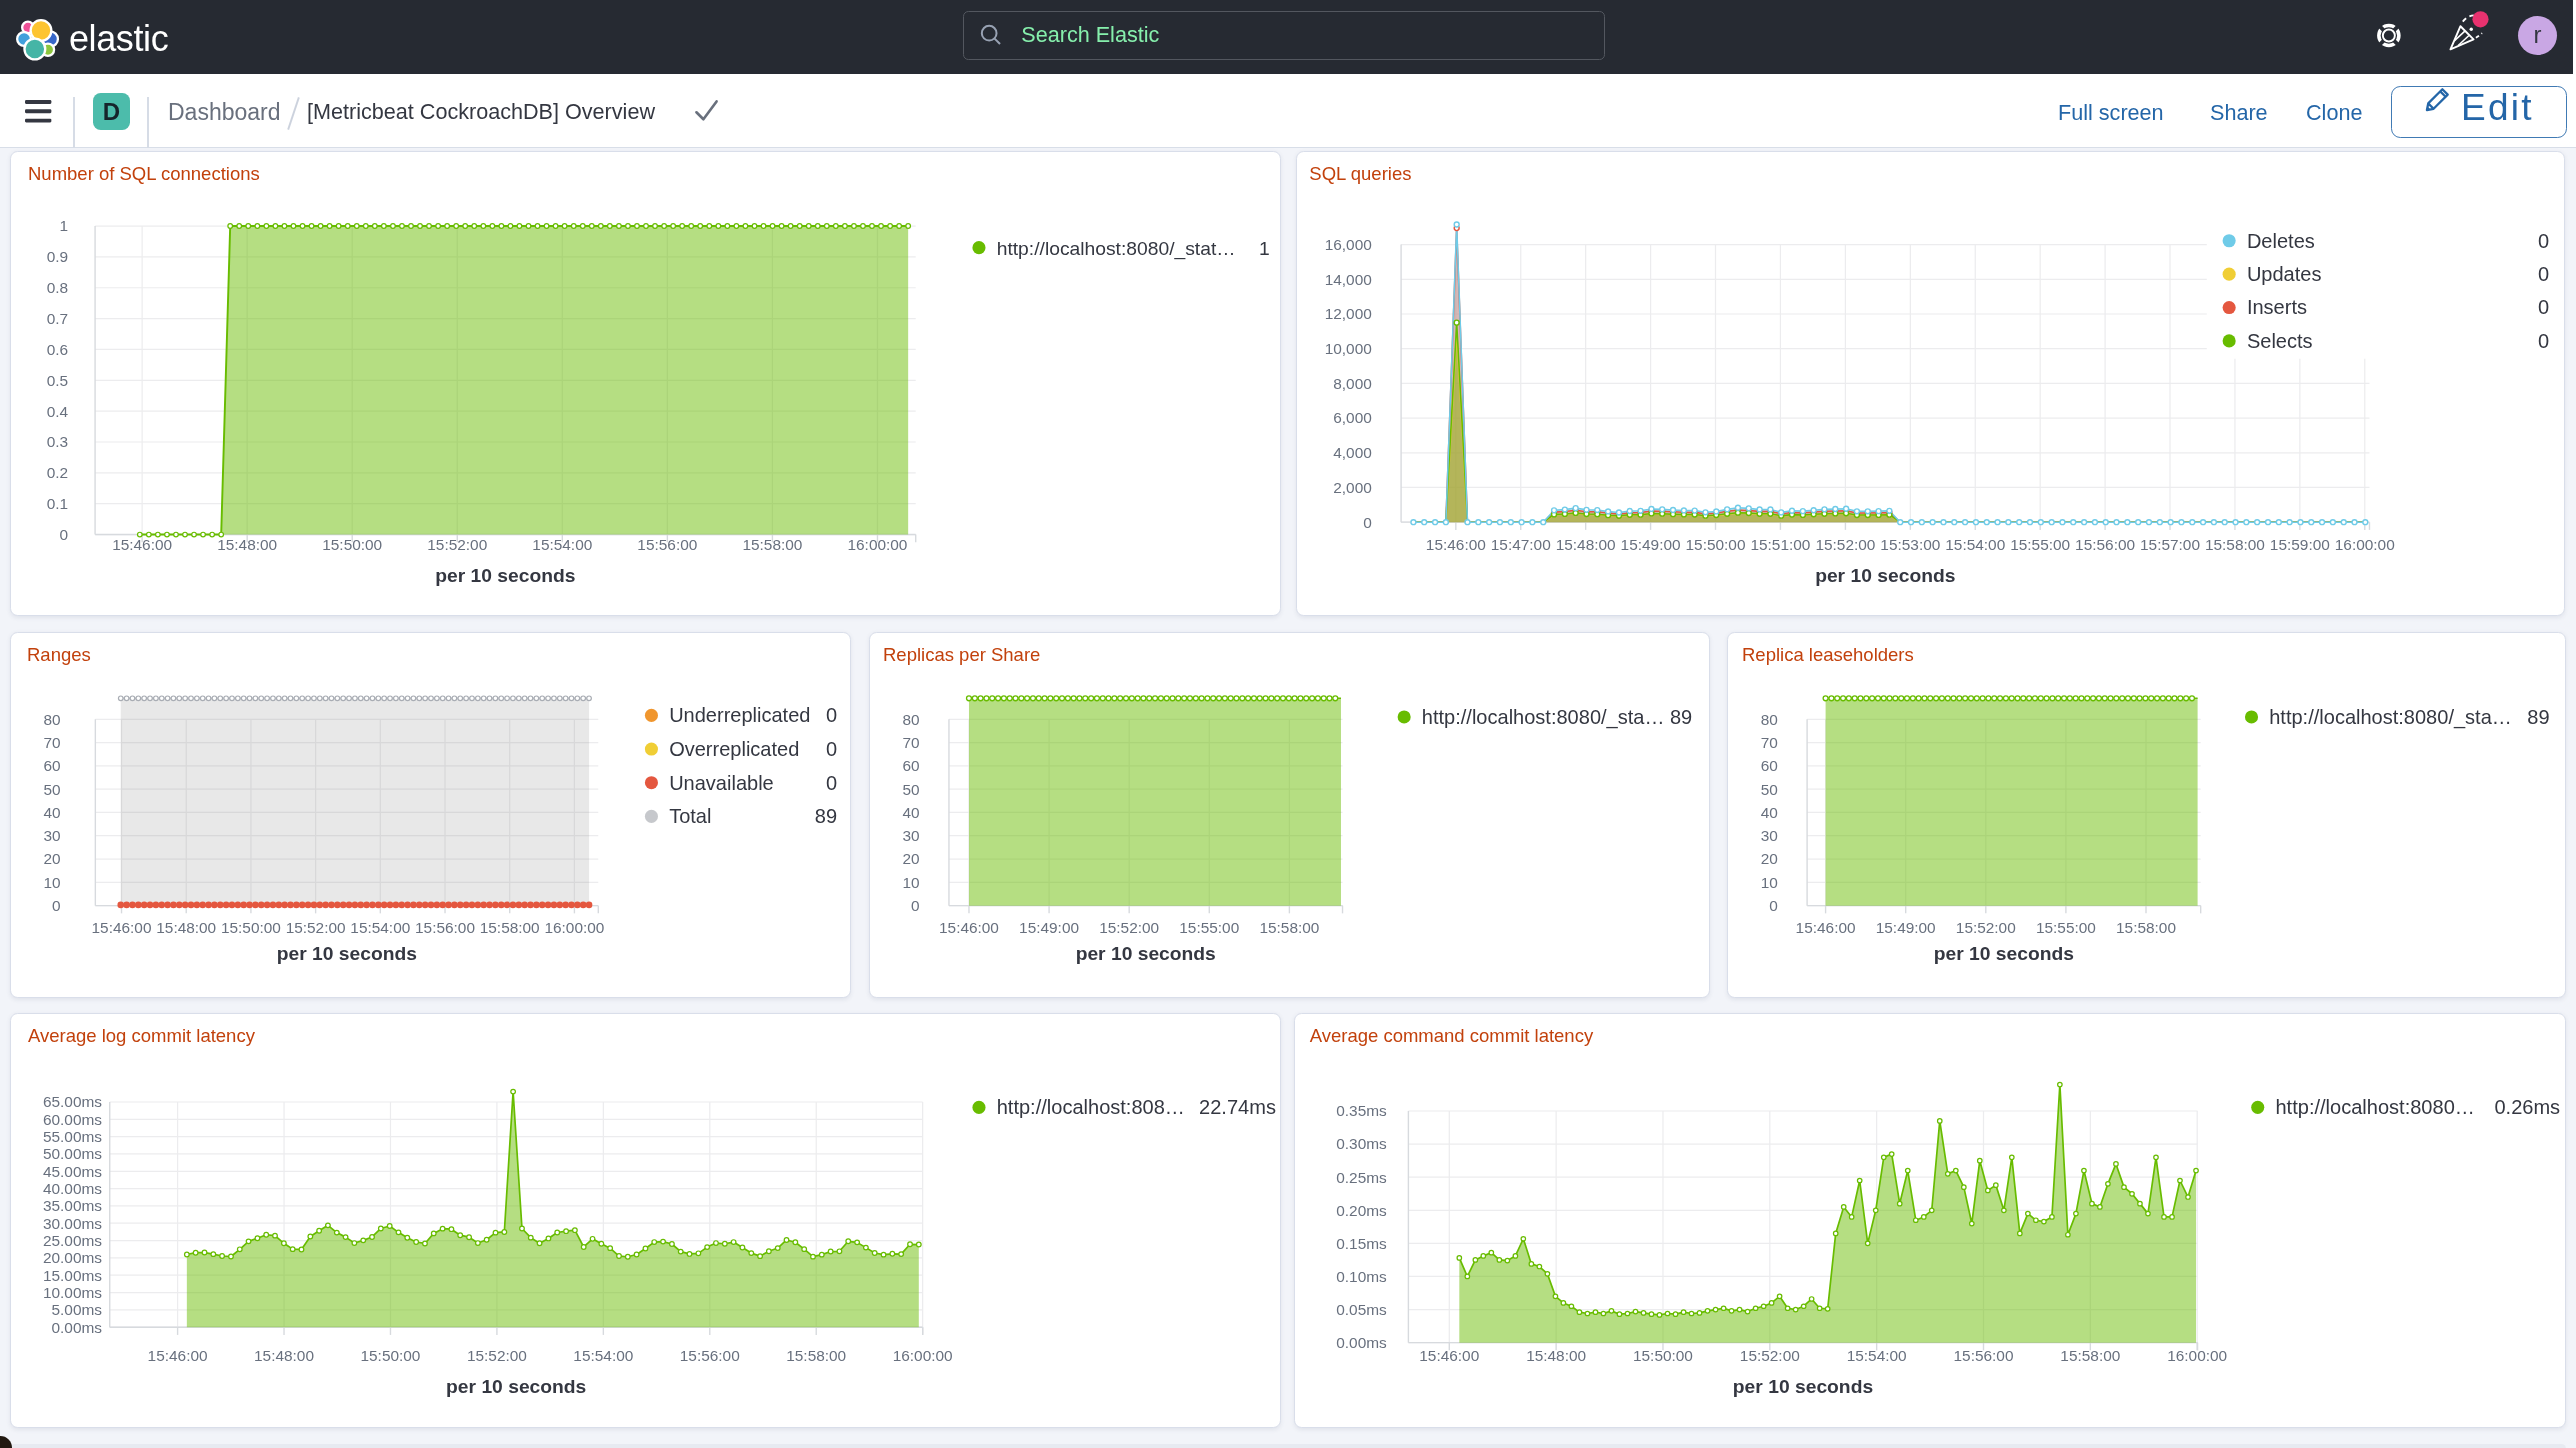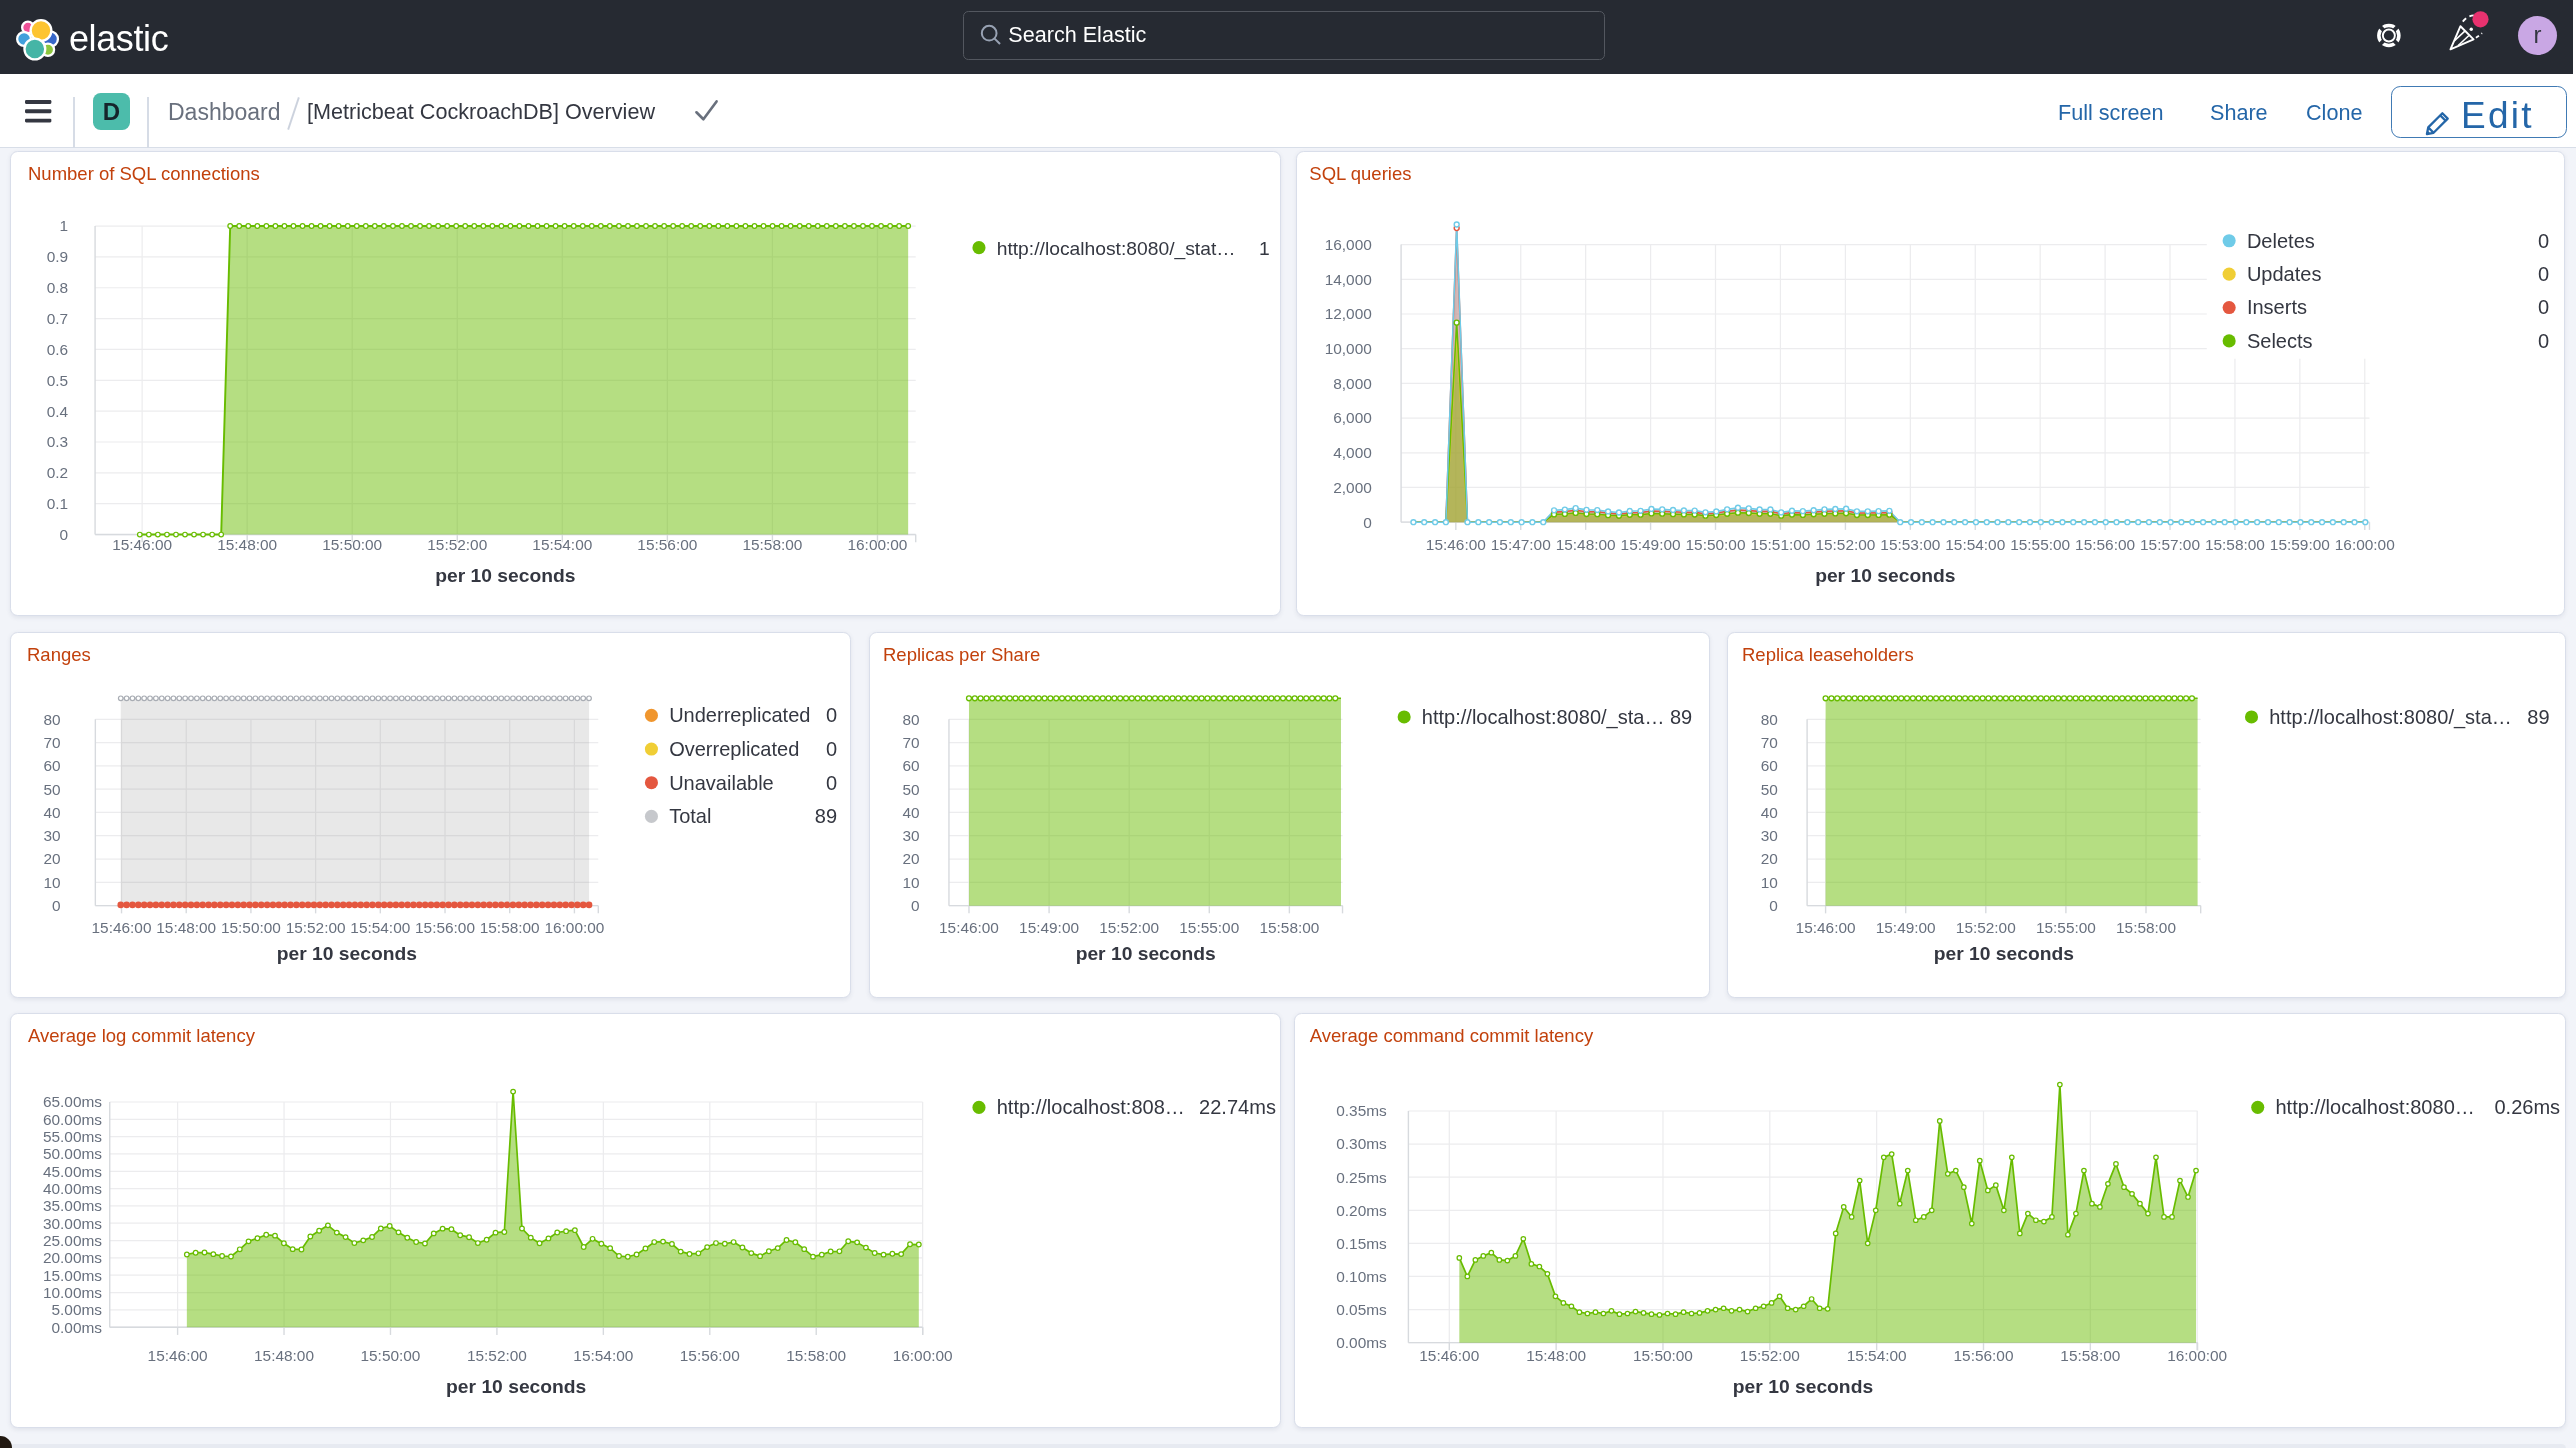--- a/index.html
+++ b/index.html
@@ -1,25 +1,25 @@
 <!DOCTYPE html>
 <html style="font-size:12.3px"><head><meta charset="utf-8"><style>
 * {margin:0;padding:0;box-sizing:border-box}
 html,body {width:2576px;height:1448px;overflow:hidden;font-family:"Liberation Sans",sans-serif;background:#f2f4f9;-webkit-font-smoothing:antialiased}
 .hdr {position:absolute;left:0;top:0;width:2576px;height:74px;background:#262a32}
 .logo-text {position:absolute;left:69px;top:18px;font-size:36px;color:#fff;font-weight:400;letter-spacing:-0.4px}
 .search {position:absolute;left:963px;top:10.8px;width:642px;height:49px;border:1.5px solid #53575f;border-radius:5.4px;display:flex;align-items:center}
-.search span {color:#ffffff;font-size:21.6px;margin-left:1px}
+.search span {color:#86efac;font-size:21.6px;margin-left:14px}
 .toolbar {position:absolute;left:0;top:74px;width:2576px;height:74px;background:#fff;border-bottom:1.5px solid #d8dee8}
 .vdiv {position:absolute;top:23px;width:1.5px;height:51px;background:#d6dce6}
 .dbadge {position:absolute;left:93px;top:18.5px;width:37px;height:37px;background:#4cbcab;border-radius:7.7px;color:#16242b;font-weight:bold;font-size:24px;text-align:center;line-height:37px}
 .crumb1 {position:absolute;left:168px;top:25px;font-size:23px;color:#69707d}
 .crumb2 {position:absolute;left:307px;top:25px;font-size:21.6px;font-weight:400;color:#343741}
 .hlink {position:absolute;top:25.5px;font-size:21.6px;color:#2466a8;font-weight:400}
-.editbtn {position:absolute;left:2391px;top:12.3px;width:176px;height:52px;border:1.9px solid #407ab4;border-radius:9.3px;display:flex;align-items:flex-end;justify-content:center;color:#2466a8;font-size:37px;font-weight:400;letter-spacing:2.3px}
+.editbtn {position:absolute;left:2391px;top:12.3px;width:176px;height:52px;border:1.9px solid #407ab4;border-radius:9.3px;display:flex;align-items:flex-start;justify-content:center;color:#2466a8;font-size:37px;font-weight:400;letter-spacing:2.3px}
 .panel {position:absolute;background:#ffffff;border:1.5px solid #d9deea;border-radius:7.7px;box-shadow:0 1.5px 4.6px rgba(55,65,95,0.09)}
 .ptitle {position:absolute;top:10.8px;font-size:18.5px;font-weight:400;color:#c2410c}
 </style></head><body>
 <div class="hdr">
 <svg width="82" height="60" viewBox="0 0 106 78" style="position:absolute;left:0;top:9">
 <g stroke="#fff" stroke-width="3">
 <circle cx="36" cy="24" r="7.5" fill="#ee5097"></circle>
 <circle cx="65" cy="39" r="10" fill="#3767c9"></circle>
 <circle cx="31" cy="39" r="9" fill="#41a0dc"></circle>
 <circle cx="62" cy="53" r="8" fill="#8dc63e"></circle>

